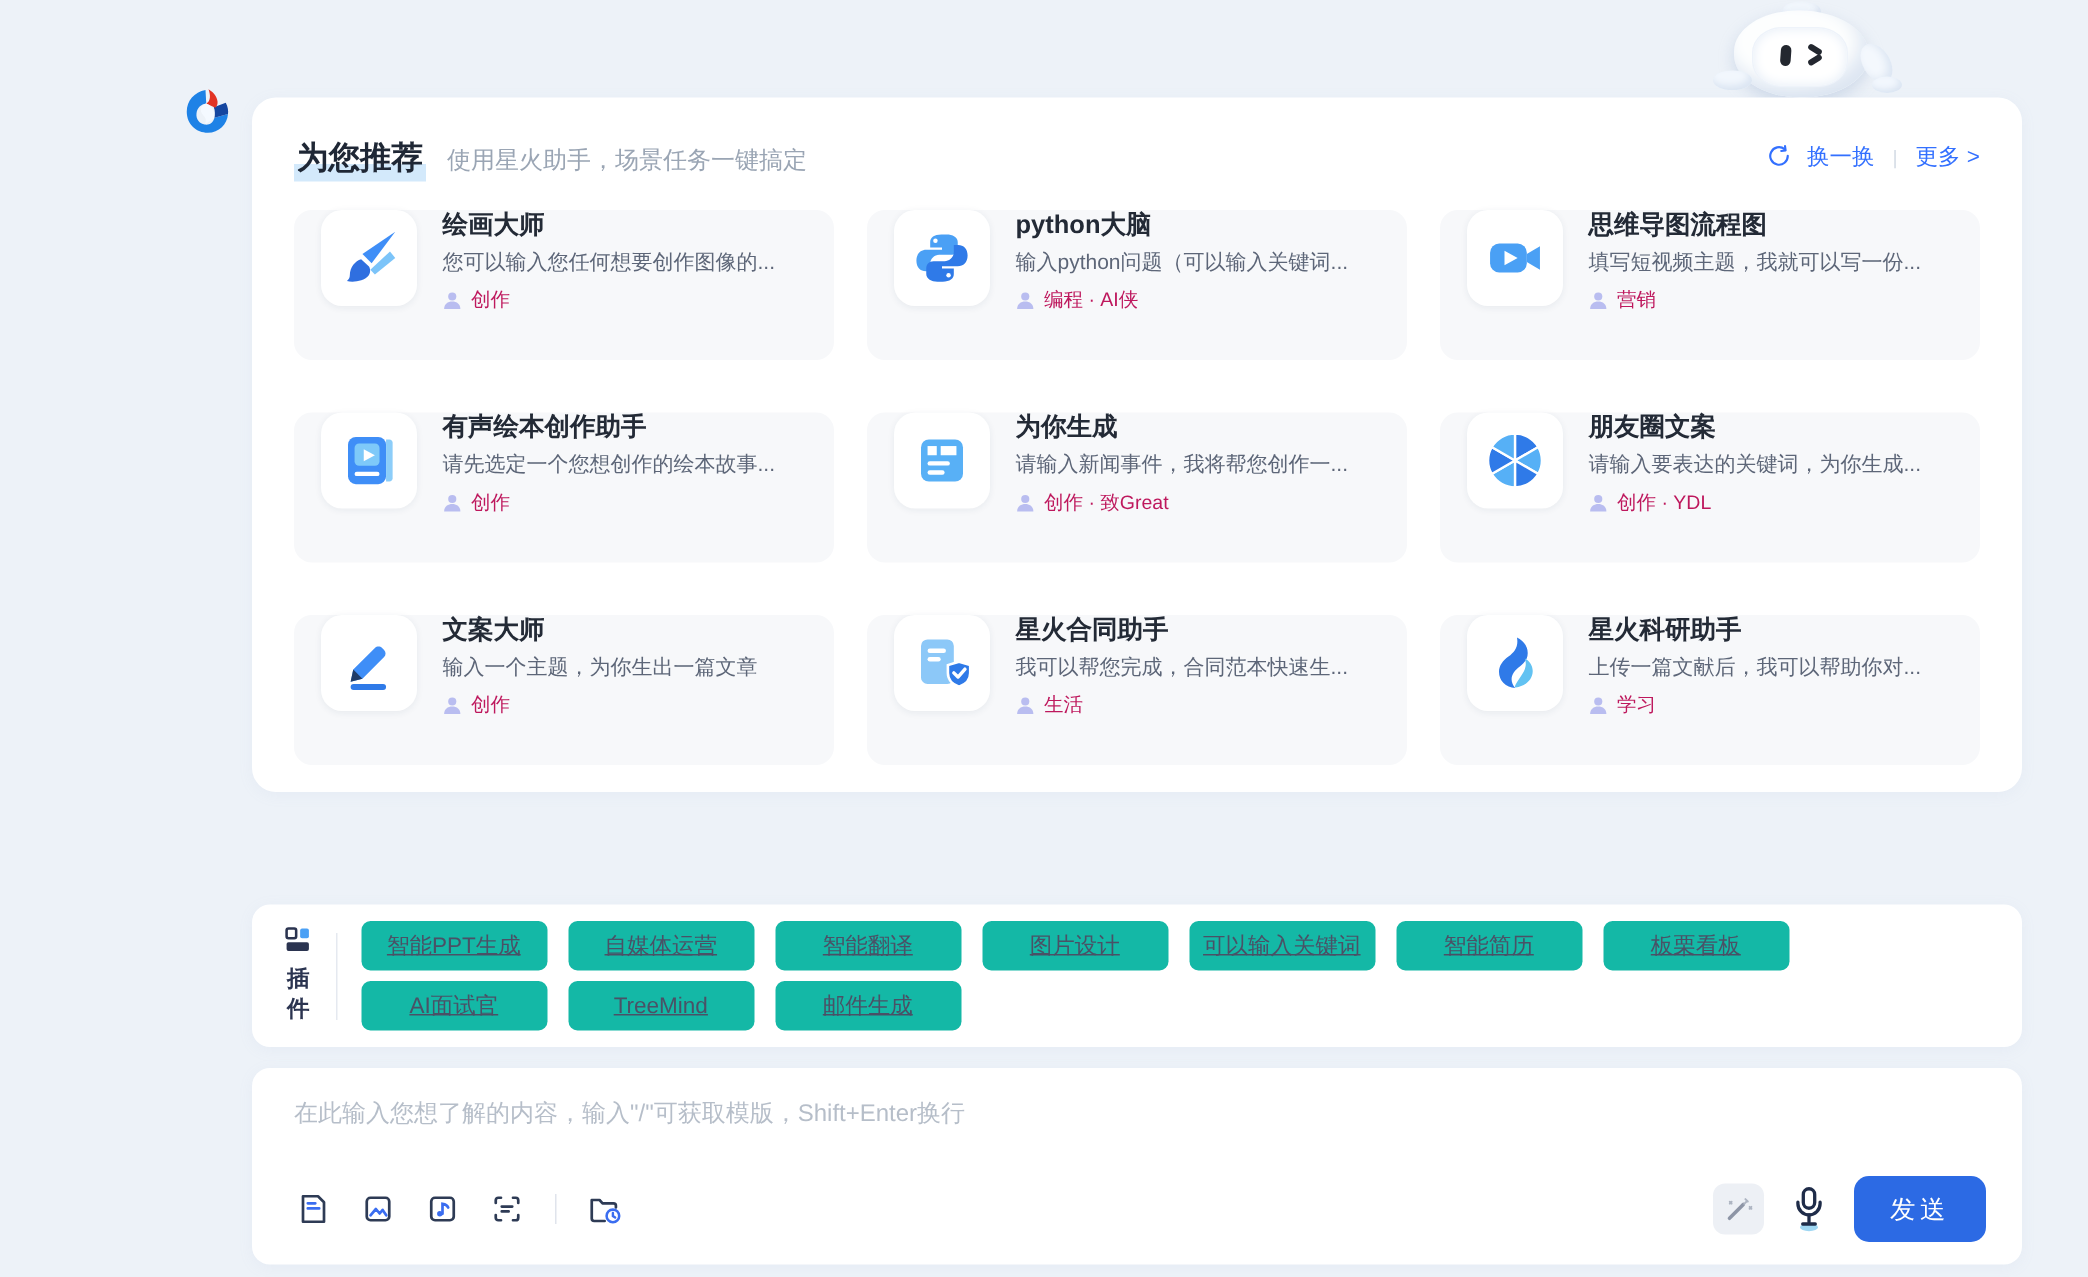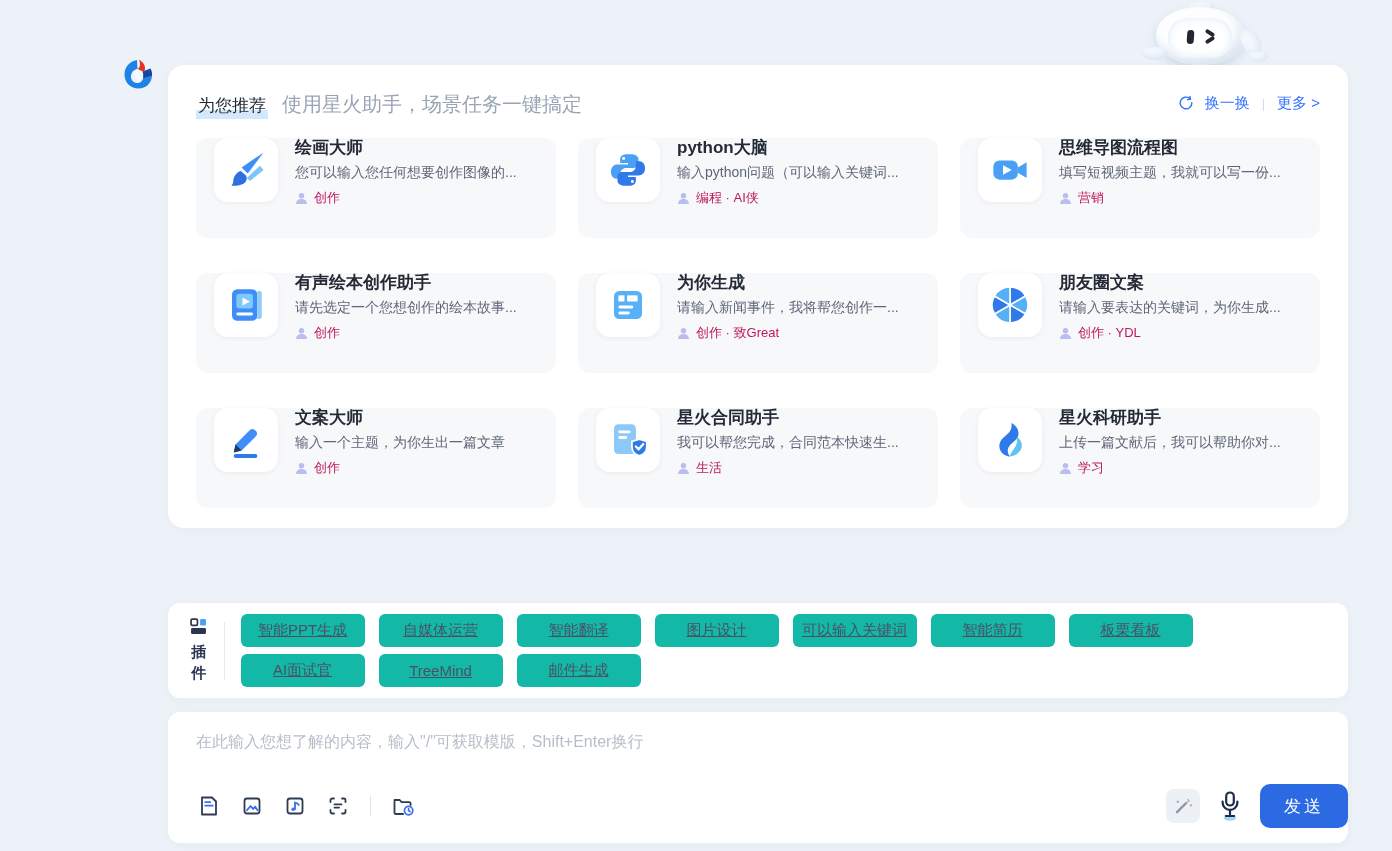--- a/index.html
+++ b/index.html
@@ -27,22 +27,22 @@
   .mascot .face { position:absolute; left:26px; top:14px; width:64px; height:40px; background:#fff; border:1px solid #eef3fa; border-radius:20px/17px; box-shadow:inset 0 0 8px #e5edf7; }
   .mascot .eye-l { position:absolute; left:45px; top:26px; width:7px; height:14px; border-radius:4px; background:#23272f; transform:rotate(4deg); }
   .mascot .wink-a { position:absolute; left:63px; top:27px; width:10px; height:4px; border-radius:2px; background:#23272f; transform:rotate(32deg); }
   .mascot .wink-b { position:absolute; left:63px; top:34px; width:10px; height:4px; border-radius:2px; background:#23272f; transform:rotate(-32deg); }
   .mascot .hand-l { position:absolute; left:0px; top:43px; width:26px; height:13px; background:#f2f7fd; border-radius:50%; box-shadow:inset -2px -3px 5px #dbe5f2; }
   .mascot .arm-r { position:absolute; left:100px; top:24px; width:18px; height:28px; background:#f4f8fd; border-radius:50%; transform:rotate(-32deg); box-shadow:inset -2px -3px 6px #dbe5f2; }
   .mascot .hand-r { position:absolute; left:106px; top:47px; width:20px; height:11px; background:#f2f7fd; border-radius:50%; box-shadow:inset -2px -2px 4px #dbe5f2; }
   
   .main-panel { left:168px; top:65px; width:1180px; height:463px; border-radius:16px; padding:26px 28px 0; }
   .rec-header { display:flex; align-items:baseline; }
-  .rec-title { font-size:17px; font-weight:400; color:#1f2735; background:linear-gradient(transparent 62%, #d3e9fb 62%); padding:0 2px 2px; }
-  .rec-sub { font-size:20px; color:#9aa5b4; margin-left:14px; }
+  .rec-title { font-size:21px; font-weight:700; color:#1f2735; background:linear-gradient(transparent 62%, #d3e9fb 62%); padding:0 2px 2px; }
+  .rec-sub { font-size:16px; color:#9aa5b4; margin-left:14px; }
   .rec-actions { margin-left:auto; display:flex; align-items:center; font-size:15px; color:#3370ff; }
   .rec-actions .act { display:flex; align-items:center; gap:11px; cursor:pointer; }
   .rec-actions .sep { color:#d5dce6; margin:0 12px; font-size:13px; }
   .card-grid { margin-top:19px; display:grid; grid-template-columns:repeat(3,360px); grid-auto-rows:100px; column-gap:22px; row-gap:35px; }
   .ass-card { background:#f7f8fa; border-radius:12px; display:flex; align-items:flex-start; padding:0 16px 0 18px; cursor:pointer; }
   .tile { width:64px; height:64px; background:#fff; border-radius:14px; box-shadow:0 1px 5px rgba(31,56,88,.07); display:flex; align-items:center; justify-content:center; flex:0 0 auto; margin-right:17px; }
   .ass-info { min-width:0; }
   .ass-title { font-size:17px; font-weight:700; color:#232a36; line-height:1.2; }
   .ass-desc { font-size:14px; color:#5d6678; margin-top:6px; white-space:nowrap; overflow:hidden; }
   .ass-tags { display:flex; align-items:center; gap:6px; margin-top:7px; font-size:13px; color:#be185d; }
@@ -50,21 +50,21 @@
   .plugin-panel { left:168px; top:603px; width:1180px; height:95px; border-radius:12px; display:flex; align-items:center; padding:0 20px 0 16px; }
   .plugin-label { width:30px; text-align:center; color:#2b3450; }
   .plugin-label .txt { font-size:15px; width:16px; margin:3px auto 0; line-height:1.35; font-weight:600; }
   .plugin-divider { width:1px; height:58px; background:#e5e9f0; margin:0 16px 0 10px; }
   .chips { width:1104px; display:flex; flex-wrap:wrap; column-gap:14px; row-gap:7px; }
   .chip { width:124px; height:33px; background:#14b8a6; border-radius:6px; display:flex; align-items:center; justify-content:center; font-size:15px; color:#4a5166; cursor:pointer;text-decoration:underline; }
   
   .composer-panel { left:168px; top:712px; width:1180px; height:131px; border-radius:12px; }
   .composer-input { position:absolute; left:28px; top:20px; width:920px; height:44px; border:none; outline:none; resize:none; background:transparent; font-family:"Liberation Sans","DejaVu Sans",sans-serif; font-size:16px; color:#33405a; }
   .composer-input::placeholder { color:#b6bec9; }
-  .composer-toolbar { position:absolute; left:28px; right:0; bottom:15px; display:flex; align-items:center;font-family:Liberation Serif, serif; }
+  .composer-toolbar { position:absolute; left:28px; right:24px; bottom:15px; display:flex; align-items:center;font-family:Liberation Serif, serif; }
   .tool-icons { display:flex; align-items:center; gap:17px; }
   .icon-btn { width:26px; height:26px; display:flex; align-items:center; justify-content:center; cursor:pointer; }
   .tool-sep { width:1px; height:20px; background:#e0e4ec; margin:0 2px; }
   .right-tools { margin-left:auto; display:flex; align-items:center; gap:15px; }
   .wand-btn { width:34px; height:34px; border-radius:8px; background:#edf0f5; display:flex; align-items:center; justify-content:center; cursor:pointer; }
   .mic-btn { width:30px; height:34px; display:flex; align-items:center; justify-content:center; cursor:pointer; }
   .send-btn { width:88px; height:44px; border:none; border-radius:10px; background:#2c6ae4; color:#fff; font-size:17px; letter-spacing:3px; font-family:inherit; cursor:pointer; }
 </style>
 </head>
 <body>

